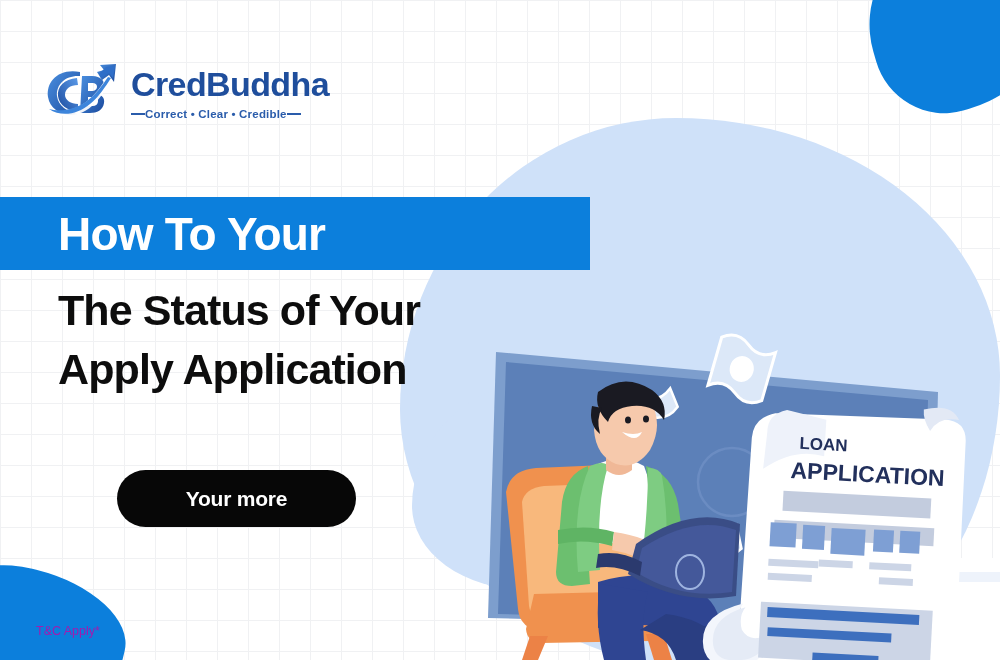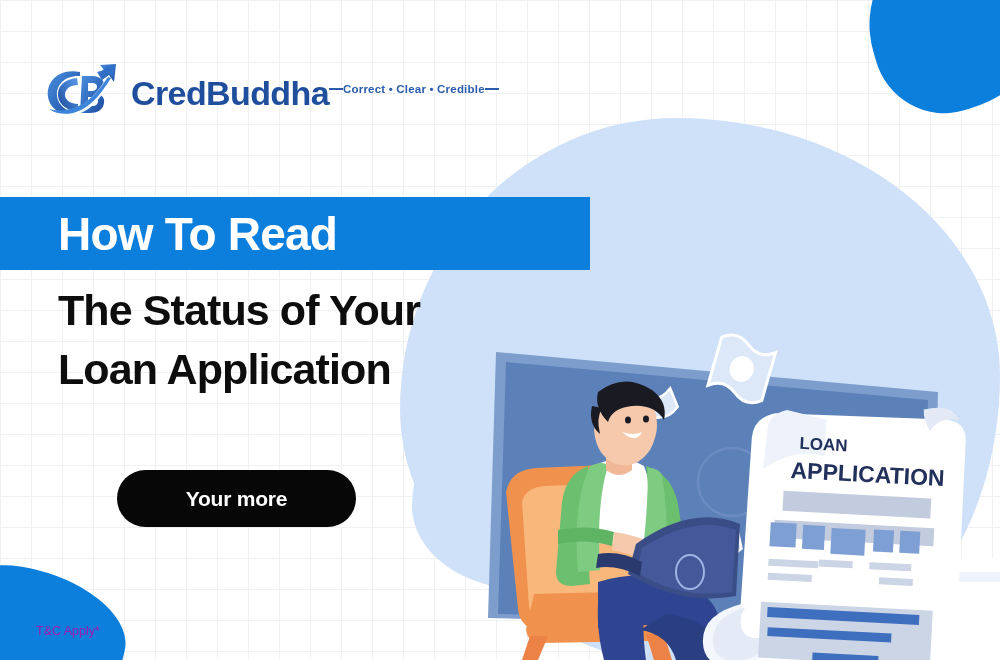--- a/index.html
+++ b/index.html
@@ -62,21 +62,21 @@
     z-index:1;
   }
 
   
   .logo {
     position:absolute; left:44px; top:62px;
     display:flex; align-items:center; gap:9px;
     z-index:6;
   }
   .logo-mark { width:78px; height:62px; display:block; }
-  .logo-text-wrap { display:flex; flex-direction:row; align-items:flex-start; }
+  .logo-text-wrap { display:flex; flex-direction:column; align-items:flex-start; }
   .logo-word {
     font-size:34px; font-weight:bold; letter-spacing:-0.6px;
     color:#1f4e9c; line-height:1;
   }
   .logo-tagline-row {
     display:flex; align-items:center; gap:0;
     margin-top:7px; width:100%;
   }
   .tag-rule { flex:0 0 14px; height:2px; background:#2a5cab; }
   .logo-tagline {
@@ -170,26 +170,26 @@
       <div class="logo-word">CredBuddha</div>
       <div class="logo-tagline-row">
         <span class="tag-rule"></span>
         <span class="logo-tagline">Correct • Clear • Credible</span>
         <span class="tag-rule"></span>
       </div>
     </div>
   </div>
 
   <div class="headline-band">
-    <span class="headline-band-text">How To Read</span>
+    <span class="headline-band-text">How To Your</span>
   </div>
 
   <div class="headline-dark">
     <div>The Status of Your</div>
-    <div>Loan Application</div>
+    <div>Apply Application</div>
   </div>
 
   <button class="cta">
     <span>Your more</span>
   </button>
 
   <div class="footnote">T&amp;C Apply*</div>
 
   <div class="illustration">
     <svg width="530" height="360" viewBox="0 0 530 360">

